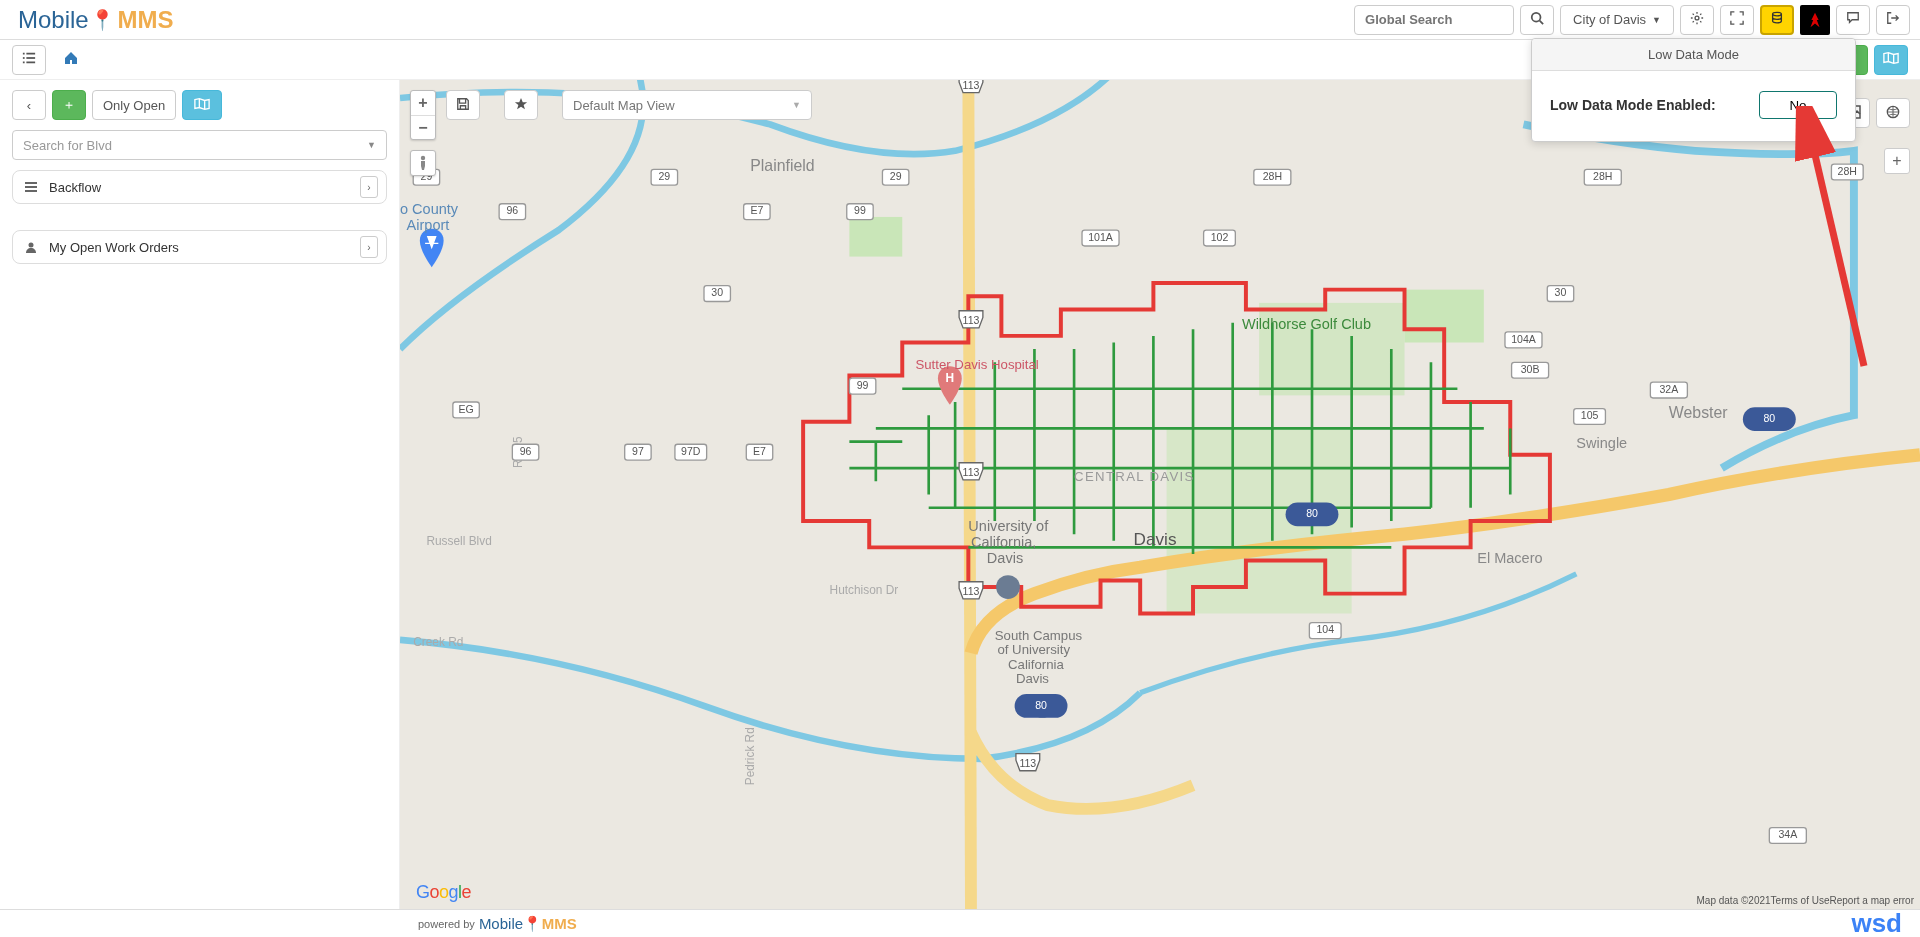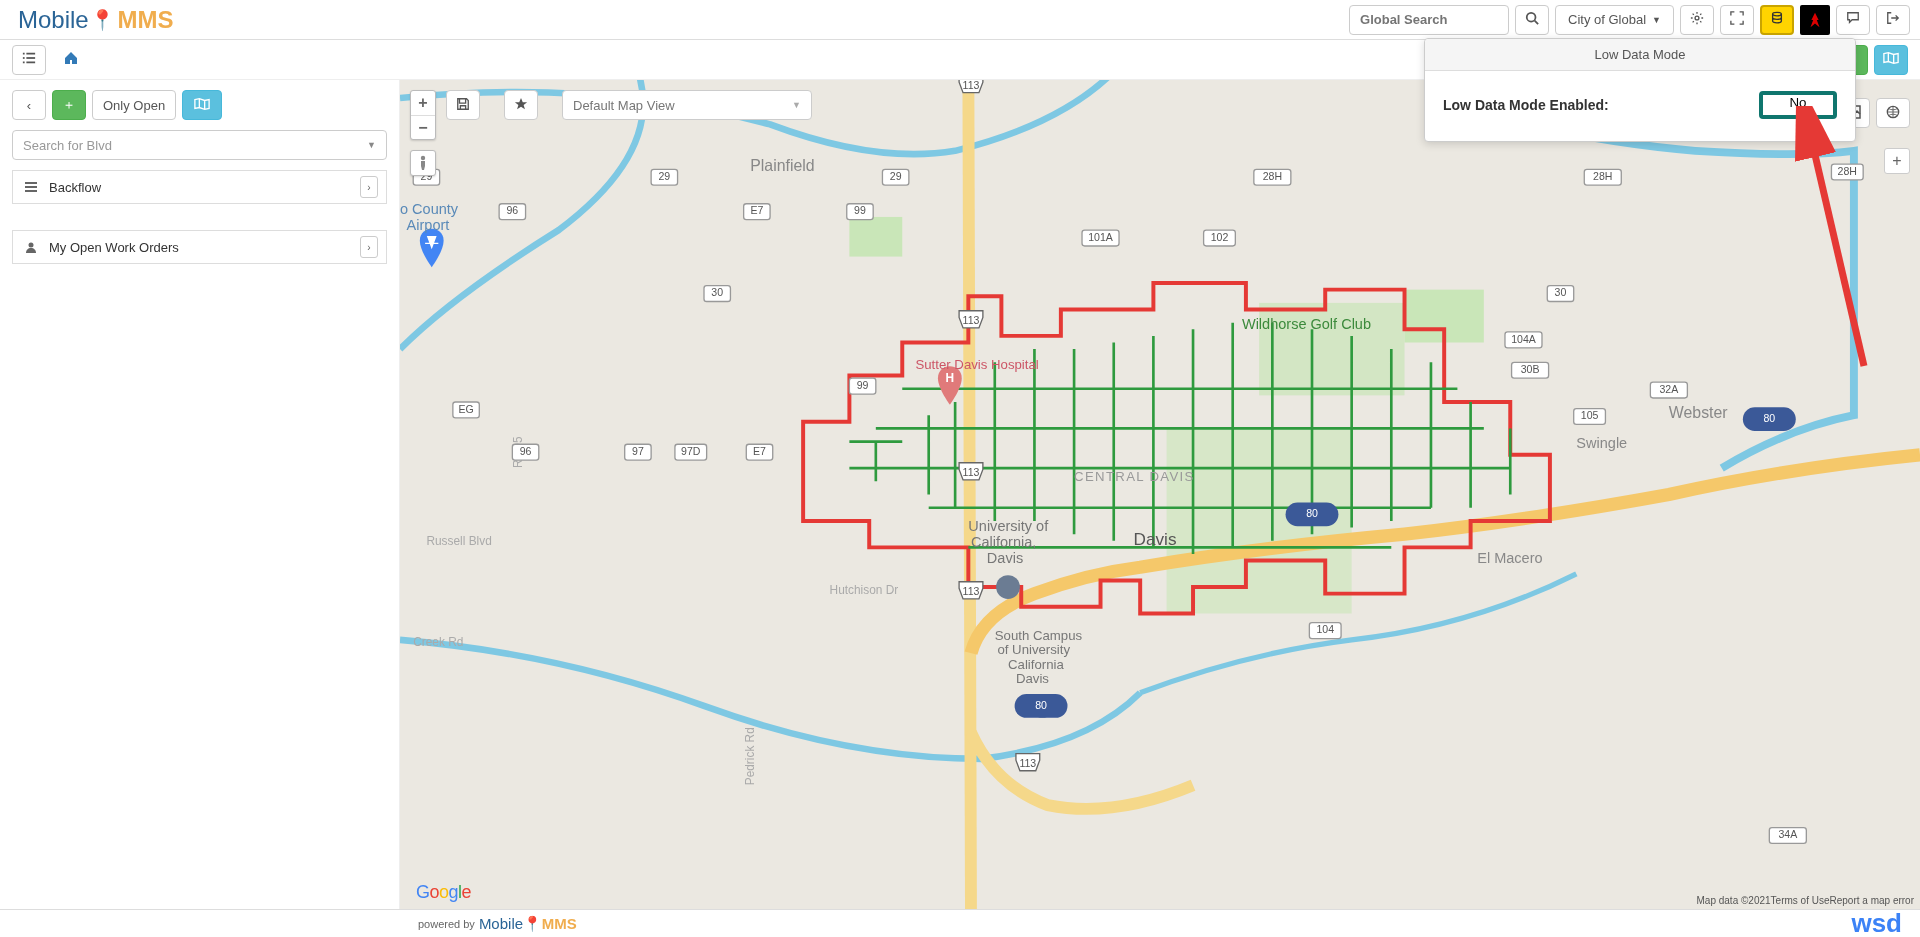--- a/index.html
+++ b/index.html
@@ -28,21 +28,21 @@
 
 
 .main { display: flex; height: calc(100vh - 40px - 40px - 28px); }
 .sidebar { width: 400px; padding: 10px 12px; border-right: 1px solid #eee; }
 .sidebar-row { display: flex; gap: 6px; margin-bottom: 10px; align-items:stretch; }
 .btn-back { width:34px; }
 .btn-plus { background:#5cb85c; border-color:#4cae4c; color:#fff; width:34px; }
 .btn-only-open { }
 .btn-map-toggle { background:#5bc0de; border-color:#46b8da; color:#fff; width:40px; }
 .form-select { flex:1; height:30px; border:1px solid #ccc; border-radius:4px; padding:0 10px; display:flex; align-items:center; justify-content:space-between; color:#999; cursor:pointer; }
-.list-item { height:34px; border:1px solid #ddd; border-radius:0; display:flex; align-items:center; padding:0 8px; margin-bottom:8px; cursor:pointer; }
+.list-item { height:34px; border:1px solid #ddd; border-radius:8px; display:flex; align-items:center; padding:0 8px; margin-bottom:8px; cursor:pointer; }
 .list-item .li-icon { width:20px; color:#555; display:flex; align-items:center; justify-content:center; }
 .list-item .li-label { margin-left:8px; color:#333; flex:1; font-size:13px; }
 .list-item .li-caret { width:18px; height:22px; border:1px solid #ccc; border-radius:3px; display:flex; align-items:center; justify-content:center; font-size:10px; color:#666; }
 
 
 .map-wrap { flex:1; position:relative; background:#e9e6df; overflow:hidden; }
 .map-canvas { position:absolute; inset:0; }
 .map-canvas svg { width:100%; height:100%; display:block; }
 
 .map-controls-tl { position:absolute; top:10px; left:10px; display:flex; flex-direction:column; gap:6px; }
@@ -60,25 +60,25 @@
 
 .map-plus-btn { position:absolute; top:68px; right:10px; width:26px; height:26px; background:#fff; border:1px solid #ccc; border-radius:3px; display:flex; align-items:center; justify-content:center; color:#666; font-size:16px; cursor:pointer; }
 
 .google-logo { position:absolute; bottom:6px; left:16px; font-family: Arial,sans-serif; font-size:18px; letter-spacing:-.5px; }
 .google-logo .g1{color:#4285F4;} .google-logo .g2{color:#EA4335;} .google-logo .g3{color:#FBBC05;} .google-logo .g4{color:#4285F4;} .google-logo .g5{color:#34A853;} .google-logo .g6{color:#EA4335;}
 
 .map-attr { position:absolute; bottom:3px; right:6px; display:flex; font-size:10px; color:#555;}
 .map-attr span { cursor:pointer; }
 
 
-.popover { position:absolute; top:38px; right:64px; width:432px; background:#fff; border:1px solid #ccc; border-radius:4px; box-shadow:0 2px 8px rgba(0,0,0,.15); z-index:50; }
+.popover { position:absolute; top:38px; right:64px; width:325px; background:#fff; border:1px solid #ccc; border-radius:4px; box-shadow:0 2px 8px rgba(0,0,0,.15); z-index:50; }
 .popover-header { background:#f5f5f5; padding:8px 12px; text-align:center; border-bottom:1px solid #ddd; border-radius:4px 4px 0 0; font-size:13px; color:#555; }
 .popover-body { padding:20px 18px 22px; display:flex; align-items:center; justify-content:space-between; }
 .popover-body .label { font-weight:bold; color:#333; font-size:14px; }
-.btn-no { width:78px; height:28px; border:4px solid #0f766e; border-radius:4px; background:#fff; display:flex; align-items:flex-start; justify-content:center; cursor:pointer; }
+.btn-no { width:78px; height:28px; border:1px solid #0f766e; border-radius:4px; background:#fff; display:flex; align-items:center; justify-content:center; cursor:pointer; }
 
 
 .anno-arrow { position:absolute; right:46px; top:106px; pointer-events:none; z-index:60; }
 
 
 .footer { height:28px; border-top:1px solid #ddd; display:flex; align-items:center; justify-content:space-between; padding:0 18px; font-size:11px; color:#666; }
 .footer .pb { display:flex; align-items:center; gap:4px; margin-left:400px; }
 .footer .pb .mini-logo { font-size:15px; }
 .footer .wsd { color:#3b82f6; font-weight:bold; font-size:26px; }
 
@@ -98,21 +98,21 @@
     <input class="search-input" placeholder="Global Search" style="">
     <button class="btn btn-icon">
       <span class="i">
         <svg width="14" height="14" viewBox="0 0 16 16">
             <circle cx="7" cy="7" r="5" fill="none" stroke="#555" stroke-width="2"></circle>
             <line x1="11" y1="11" x2="15" y2="15" stroke="#555" stroke-width="2"></line>
           </svg>
       </span>
     </button>
     <button class="btn btn-city">
-      <span>City of Global</span>
+      <span>City of Davis</span>
       <span class="i" style="margin-left:6px;font-size:9px;">▼</span>
     </button>
     <button class="btn btn-icon">
       <span class="i">
         <svg width="14" height="14" viewBox="0 0 16 16">
             <circle cx="8" cy="8" r="2.2" fill="none" stroke="#555" stroke-width="1.5"></circle>
             <path d="M8 1v2M8 13v2M1 8h2M13 8h2M3 3l1.4 1.4M11.6 11.6L13 13M13 3l-1.4 1.4M4.4 11.6L3 13" stroke="#555" stroke-width="1.5"></path>
           </svg>
       </span>
     </button>

